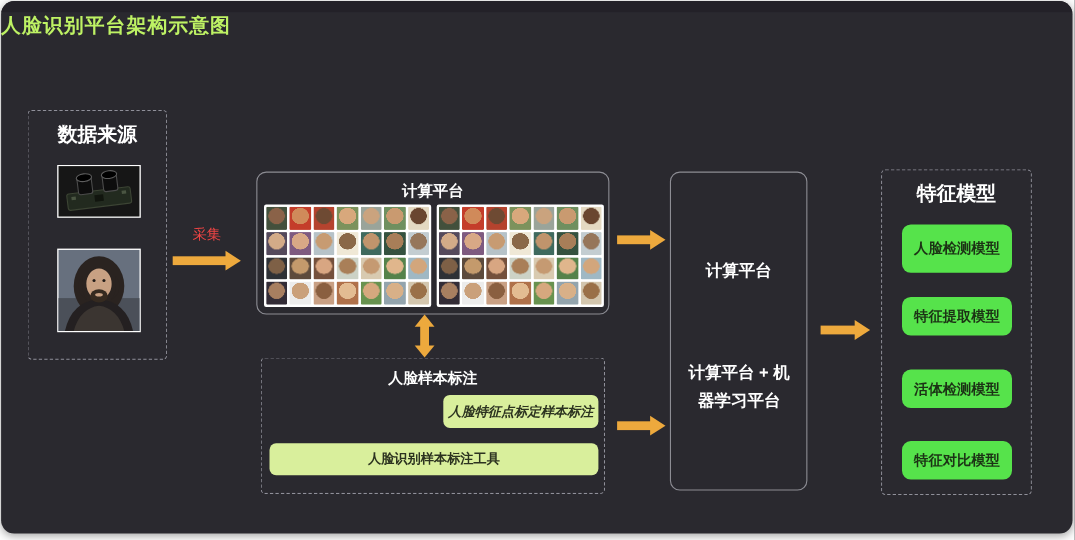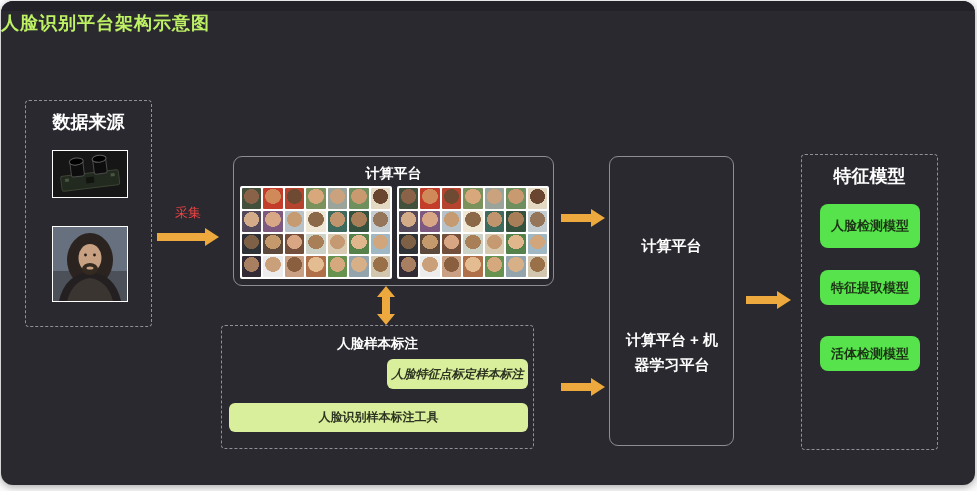--- a/index.html
+++ b/index.html
@@ -195,21 +195,21 @@
         <div class="face" style="background: radial-gradient(40% 36% at 50% 40%, rgb(154, 112, 72) 96%, transparent), linear-gradient(rgb(211, 198, 174), rgb(211, 198, 174));"></div>
       </div>
   </div>
 
   <div class="v-arrow" style="left:376px;top:285px;height:39px;">
     <i class="head-up"></i>
     <i class="shaft"></i>
     <i class="head-down"></i>
   </div>
 
-  <div class="panel" style="left:220px;top:324px;width:313px;height:124px;">
+  <div class="panel" style="left:236px;top:324px;width:313px;height:124px;">
     <div class="panel-title" style="font-size:13.5px;">人脸样本标注</div>
     <div class="pill pale-btn" style="left:165px;top:33px;width:141px;height:30px;font-style:italic;">人脸特征点标定样本标注</div>
     <div class="pill pale-btn" style="left:7px;top:77px;width:299px;height:29px;">人脸识别样本标注工具</div>
   </div>
 
   <div class="h-arrow" style="left:560px;top:208px;width:44px;">
     <i class="shaft"></i>
     <i class="head"></i>
   </div>
   <div class="h-arrow" style="left:560px;top:377px;width:44px;">
@@ -225,14 +225,15 @@
   <div class="h-arrow" style="left:745px;top:290px;width:45px;">
     <i class="shaft"></i>
     <i class="head"></i>
   </div>
 
   <div class="panel" style="left:800px;top:153px;width:137px;height:296px;">
     <div class="panel-title">特征模型</div>
     <div class="pill bright-btn" style="left:18px;top:49px;width:100px;height:44px;">人脸检测模型</div>
     <div class="pill bright-btn" style="left:18px;top:115px;width:100px;height:35px;">特征提取模型</div>
     <div class="pill bright-btn" style="left:18px;top:181px;width:100px;height:35px;">活体检测模型</div>
+    <div class="pill bright-btn" style="left:18px;top:246px;width:100px;height:35px;">特征对比模型</div>
   </div>
 </div>
 
 </body></html>

